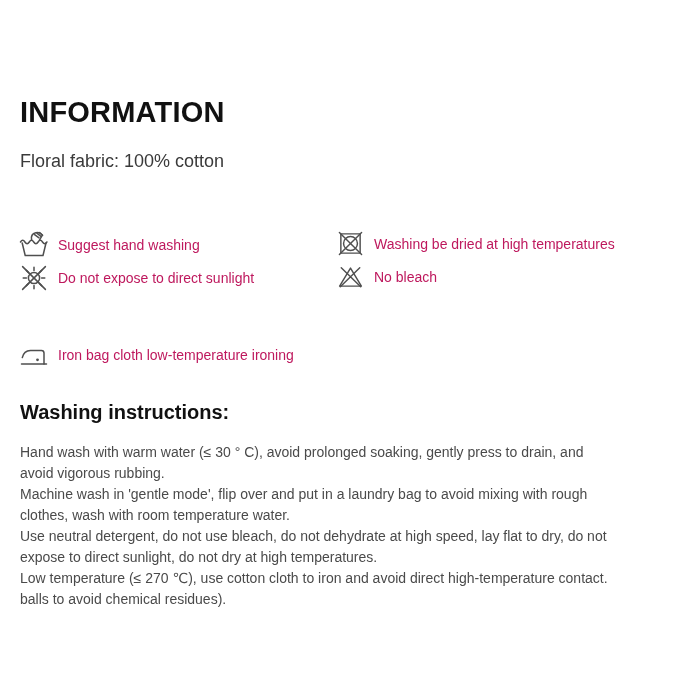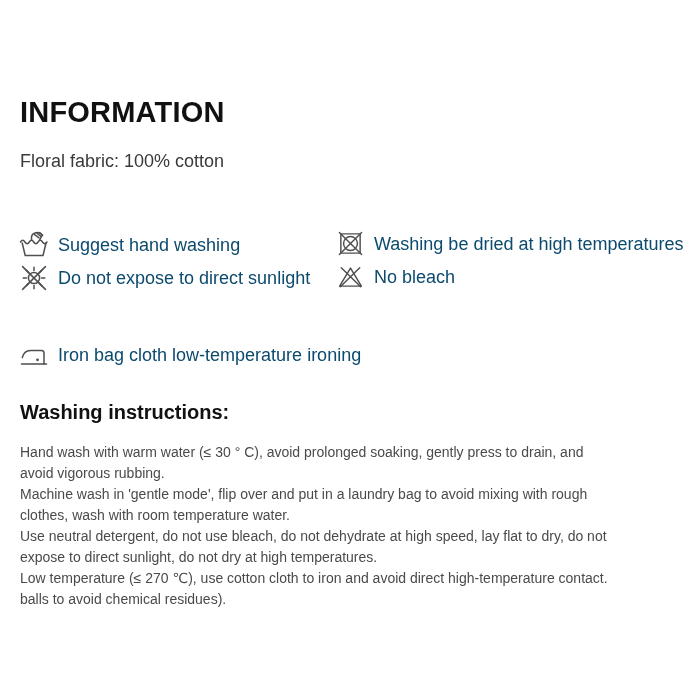--- a/index.html
+++ b/index.html
@@ -12,21 +12,21 @@
   .page-title {
     position:absolute; left:20px; top:95px;
     font-size:29px; font-weight:700; letter-spacing:0.2px; color:#111111; line-height:34px;
   }
   .subtitle {
     position:absolute; left:20px; top:150px;
     font-size:18px; font-weight:400; color:#3a3a3a; line-height:23px;
   }
   .care-row { position:absolute; display:flex; align-items:center; }
   .care-row .icon-box { display:flex; align-items:center; justify-content:center; flex:0 0 auto; }
-  .care-row .care-label { font-size:18px; color:#0c4a6e; line-height:18px; white-space:nowrap; }
+  .care-row .care-label { font-size:14px; color:#be185d; line-height:18px; white-space:nowrap; }
   .row-l { left:18px; }
   .row-l .icon-box { width:32px; height:30px; margin-right:8px; }
   .row-r { left:337px; }
   .row-r .icon-box { width:27px; height:29px; margin-right:10px; }
   .row-l1 { top:230px; } .row-l2 { top:263px; } .row-l3 { top:296px;margin-top:44px; }
   .row-r1 { top:229px; } .row-r2 { top:262px; }
   .icon-box svg { display:block; stroke:#4f4f4f; fill:none; stroke-width:1.5; stroke-linecap:round; stroke-linejoin:round; }
   .wash-heading {
     position:absolute; left:20px; top:399px;
     font-size:20px; font-weight:700; color:#111111; line-height:27px;

